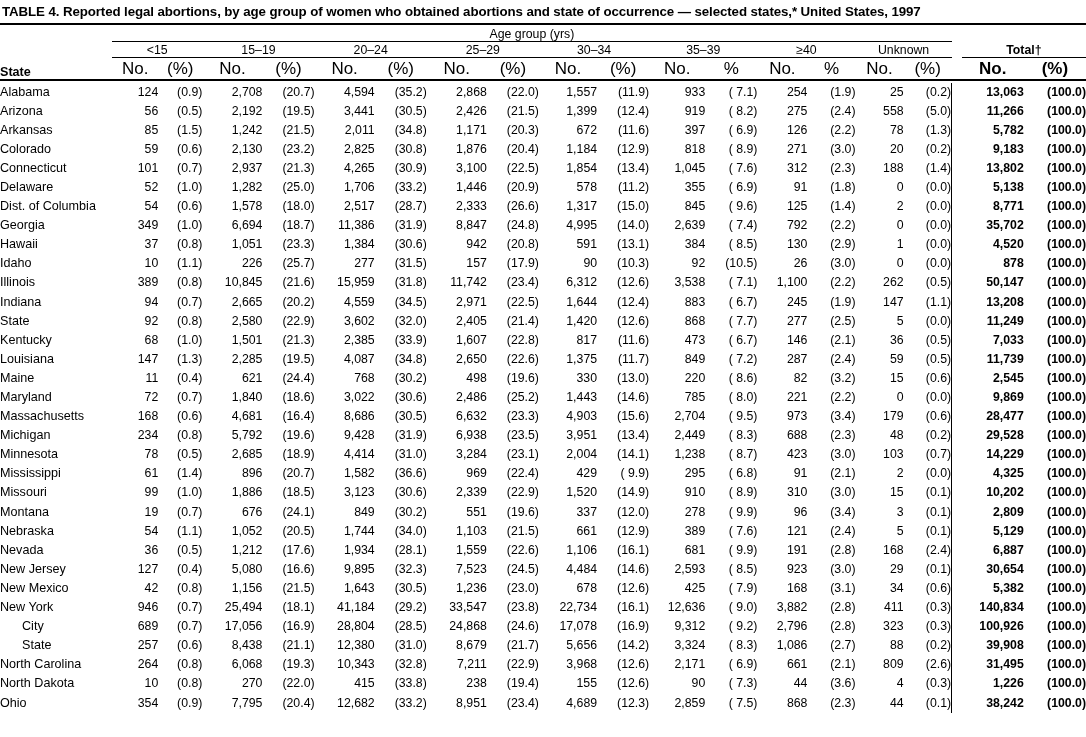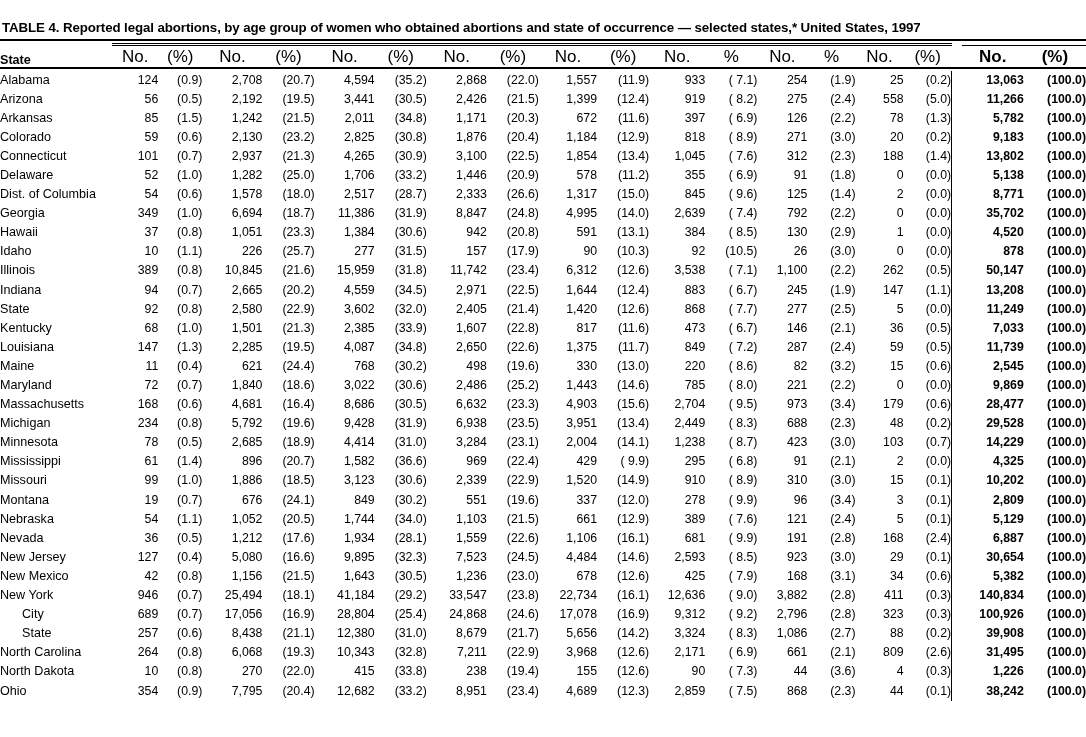--- a/index.html
+++ b/index.html
@@ -21,21 +21,20 @@
     padding: 0;
   }
   .title {
     font-size: 13.3px;
     font-weight: bold;
     line-height: 16.5px;
     letter-spacing: -0.1px;
     padding: 4px 2px 2px 2px;
     width: 1082px;
     box-sizing: border-box;
-    margin-top: 16px;
   }
   table.data {
     border-collapse: collapse;
     width: 1086px;
     font-size: 12.3px;
     table-layout: fixed;
   }
   table.data td, table.data th {
     padding: 0;
     vertical-align: bottom;
@@ -140,23 +139,42 @@
       <col style="width:10px">
       <col style="width:62px">
         <col style="width:62px">
     </colgroup>
     <thead>
       <tr>
         <td colspan="20" class="rule-thick" style="height:2px;padding:0"></td>
       </tr>
       <tr>
         <td></td>
+        <td class="hdr-agegroup" colspan="16">Age group (yrs)</td>
+        <td class="sep-cell"></td>
+        <td colspan="2"></td>
+      </tr>
+      <tr>
+        <td></td>
         <td colspan="16" class="rule-thin" style="height:1px;padding:0"></td>
         <td class="sep-cell"></td>
         <td colspan="2"></td>
+      </tr>
+      <tr>
+        <td></td>
+        <td class="hdr-grp" colspan="2">&lt;15</td>
+        <td class="hdr-grp" colspan="2">15–19</td>
+        <td class="hdr-grp" colspan="2">20–24</td>
+        <td class="hdr-grp" colspan="2">25–29</td>
+        <td class="hdr-grp" colspan="2">30–34</td>
+        <td class="hdr-grp" colspan="2">35–39</td>
+        <td class="hdr-grp" colspan="2">≥40</td>
+        <td class="hdr-grp" colspan="2">Unknown</td>
+        <td class="sep-cell"></td>
+        <td class="hdr-grp bold" colspan="2">Total†</td>
       </tr>
       <tr>
         <td></td>
         <td colspan="2" class="rule-thin" style="height:1px;padding:0"></td>
         <td colspan="2" class="rule-thin" style="height:1px;padding:0"></td>
         <td colspan="2" class="rule-thin" style="height:1px;padding:0"></td>
         <td colspan="2" class="rule-thin" style="height:1px;padding:0"></td>
         <td colspan="2" class="rule-thin" style="height:1px;padding:0"></td>
         <td colspan="2" class="rule-thin" style="height:1px;padding:0"></td>
         <td colspan="2" class="rule-thin" style="height:1px;padding:0"></td>
@@ -807,21 +825,21 @@
           <td class="num bold">140,834</td>
           <td class="pct bold">(100.0)</td>
         </tr>
         <tr class="datarow">
           <td class="state-cell indent">City</td>
           <td class="num">689</td>
           <td class="pct">(0.7)</td>
           <td class="num">17,056</td>
           <td class="pct">(16.9)</td>
           <td class="num">28,804</td>
-          <td class="pct">(25.4)</td>
+          <td class="pct">(28.5)</td>
           <td class="num">24,868</td>
           <td class="pct">(24.6)</td>
           <td class="num">17,078</td>
           <td class="pct">(16.9)</td>
           <td class="num">9,312</td>
           <td class="pct-wide">( 9.2)</td>
           <td class="num">2,796</td>
           <td class="pct-wide">(2.8)</td>
           <td class="num">323</td>
           <td class="pct">(0.3)</td>

